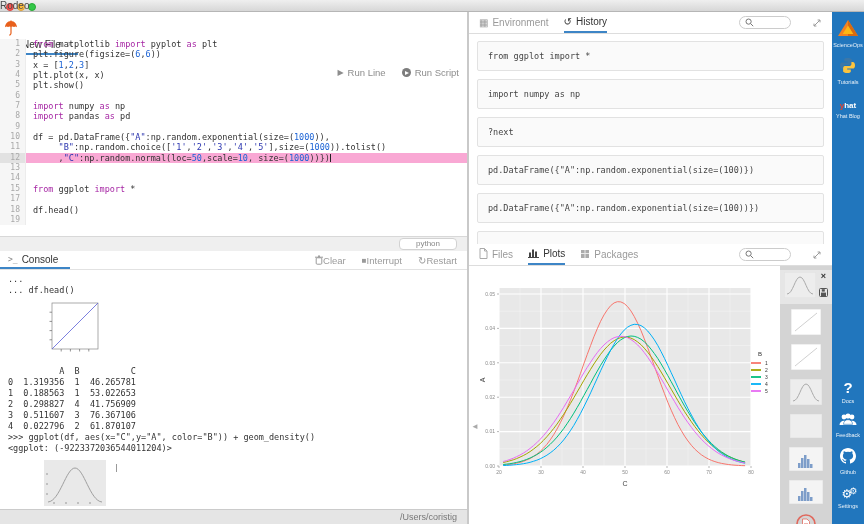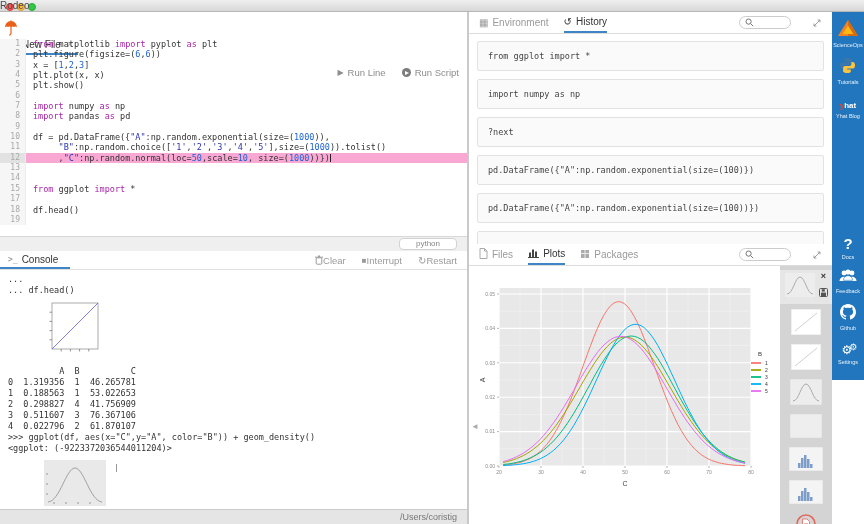--- a/index.html
+++ b/index.html
@@ -10,21 +10,21 @@
     background:linear-gradient(#efefef,#d7d7d7);border-bottom:1px solid #b6b6b6;z-index:30;}
   .lights{position:absolute;left:6px;top:3px;display:flex;gap:3px;}
   .light{width:6px;height:6px;border-radius:50%;}
   .light.red{background:#fc5753;border:0.5px solid #df3e39;}
   .light.yellow{background:#fdbc40;border:0.5px solid #de9f34;}
   .light.green{background:#33c748;border:0.5px solid #27aa35;}
   .win-title{position:absolute;left:0;right:0;top:0;font-size:10px;color:#4a4a4a;line-height:11px;}
   
   #left{position:absolute;left:0;top:12px;width:467px;height:512px;border-right:2px solid #c9c9c9;background:#fff;}
   #right{position:absolute;left:469px;top:12px;width:363px;height:512px;background:#fff;}
-  #sidebar{position:absolute;left:832px;top:12px;width:32px;height:368px;background:#2176bd;
+  #sidebar{position:absolute;left:832px;top:12px;width:32px;height:512px;background:#2176bd;
     display:flex;flex-direction:column;align-items:center;padding-top:7px;box-sizing:border-box;}
   
   .etoolbar{height:19px;display:flex;align-items:flex-start;padding:8px 8px 0 4px;background:#fff;flex-direction:column;}
   .logo{margin-right:6px;display:flex;align-items:center;}
   .etab{height:19px;display:flex;align-items:center;gap:4px;padding:0 5px;border-bottom:2px solid #3d85c6;box-sizing:border-box;}
   .etab-label{font-size:10px;color:#333;}
   .etab-close{font-size:10px;color:#b0b0b0;margin-left:2px;}
   .newtab{margin-left:8px;width:11px;height:11px;border:1px solid #4a90d2;border-radius:2px;color:#4a90d2;
     font-size:9px;line-height:10px;text-align:center;background:#eaf3fb;}
   .run-group{margin-left:auto;display:flex;align-items:center;gap:16px;color:#8d8d8d;font-size:9.5px;}

